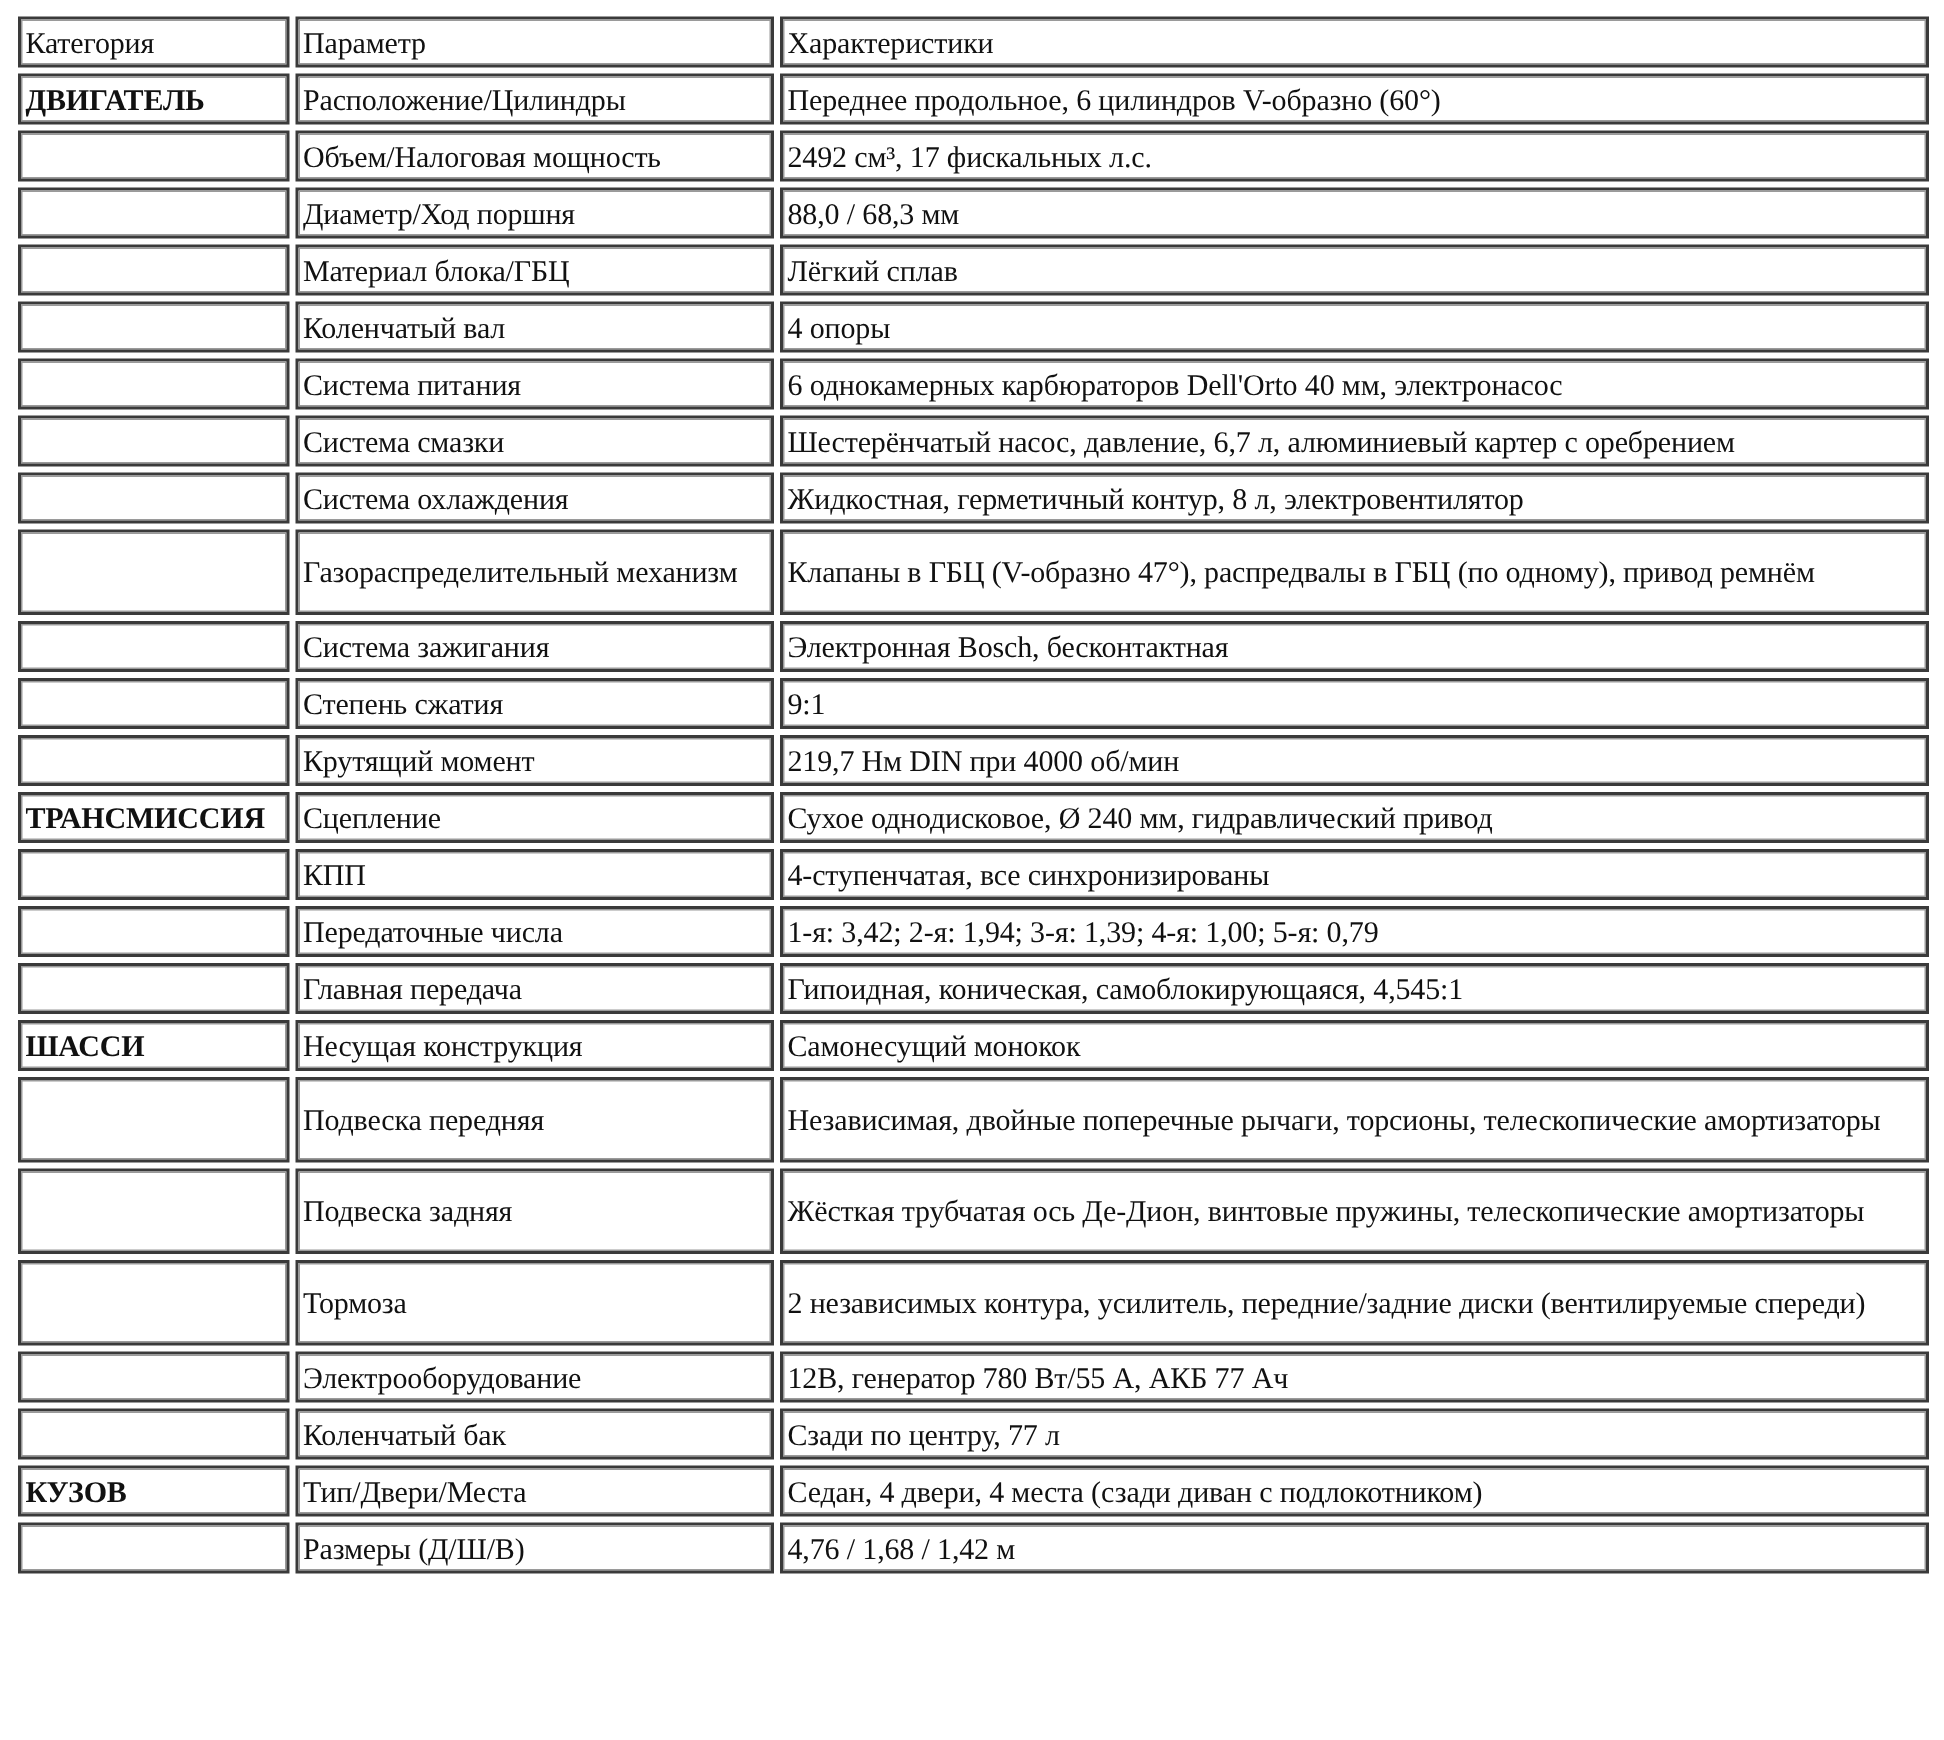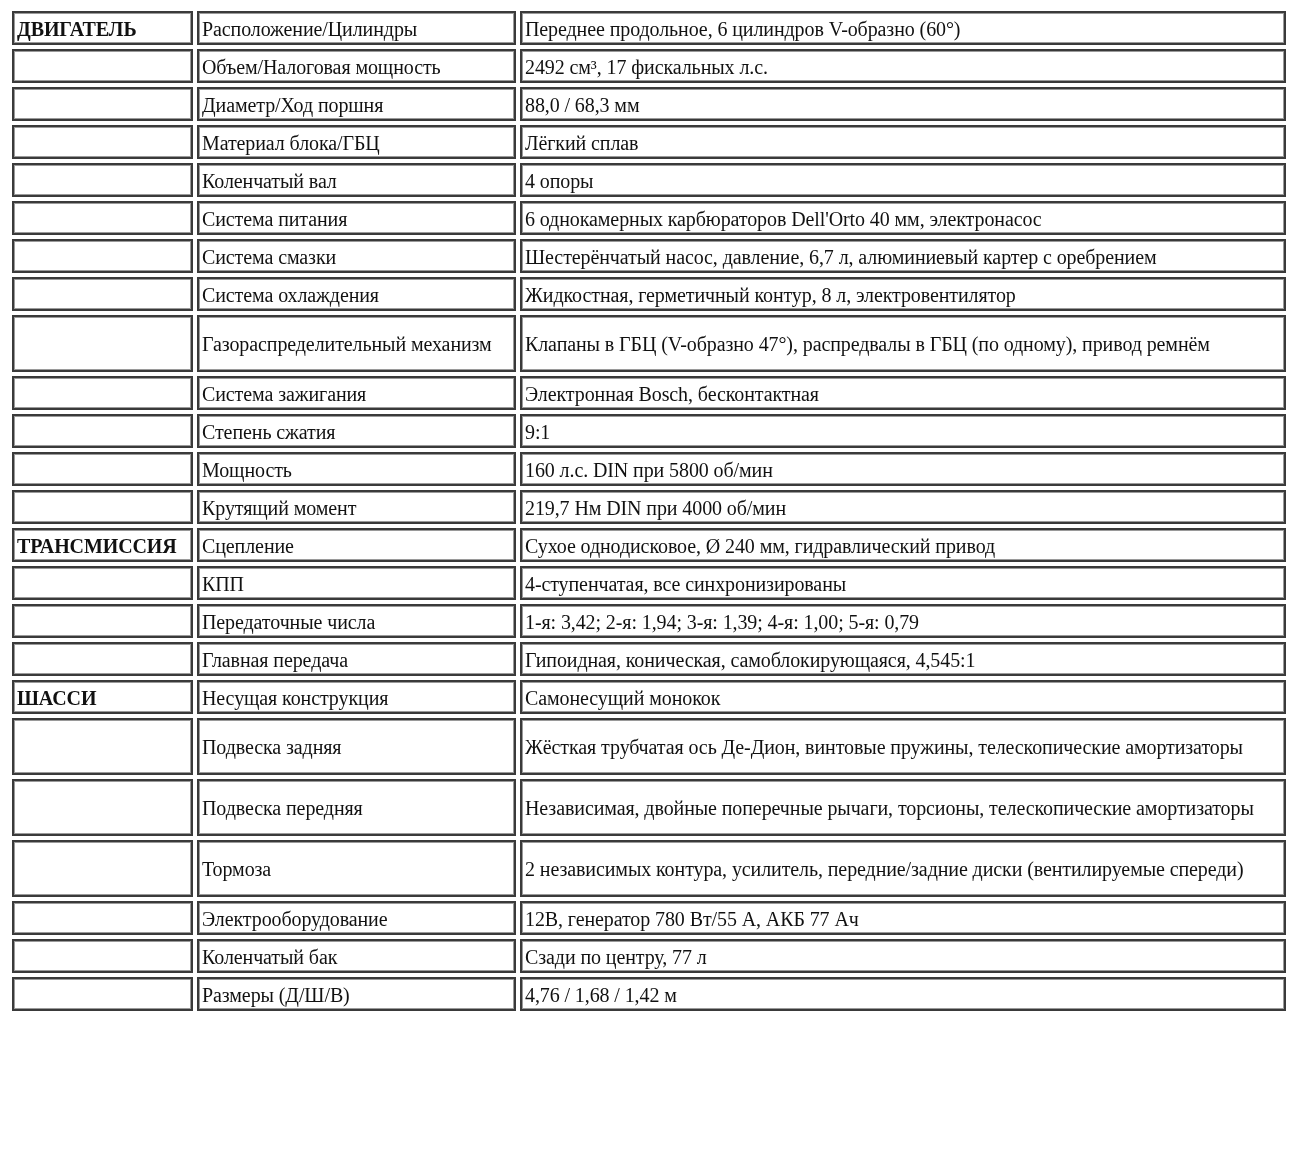--- a/index.html
+++ b/index.html
@@ -48,20 +48,25 @@
 </head>
 <body>
 
 <table class="spec">
   <colgroup>
     <col class="c1">
       <col class="c2">
       <col class="c3">
   </colgroup>
   <tbody id="spec-body">
+    <tr>
+      <td>Категория</td>
+      <td>Параметр</td>
+      <td>Характеристики</td>
+    </tr>
   <tr>
         <td class="cat">ДВИГАТЕЛЬ</td>
         <td>Расположение/Цилиндры</td>
         <td>Переднее продольное, 6 цилиндров V-образно (60°)</td>
       </tr>
       <tr>
         <td class="cat"></td>
         <td>Объем/Налоговая мощность</td>
         <td>2492 см³, 17 фискальных л.с.</td>
       </tr>
@@ -105,25 +110,20 @@
         <td>Система зажигания</td>
         <td>Электронная Bosch, бесконтактная</td>
       </tr>
       <tr>
         <td class="cat"></td>
         <td>Степень сжатия</td>
         <td>9:1</td>
       </tr>
       <tr>
         <td class="cat"></td>
-        <td>Мощность</td>
-        <td>160 л.с. DIN при 5800 об/мин</td>
-      </tr>
-      <tr>
-        <td class="cat"></td>
         <td>Крутящий момент</td>
         <td>219,7 Нм DIN при 4000 об/мин</td>
       </tr>
       <tr>
         <td class="cat">ТРАНСМИССИЯ</td>
         <td>Сцепление</td>
         <td>Сухое однодисковое, Ø 240 мм, гидравлический привод</td>
       </tr>
       <tr>
         <td class="cat"></td>
@@ -140,42 +140,47 @@
         <td>Главная передача</td>
         <td>Гипоидная, коническая, самоблокирующаяся, 4,545:1</td>
       </tr>
       <tr>
         <td class="cat">ШАССИ</td>
         <td>Несущая конструкция</td>
         <td>Самонесущий монокок</td>
       </tr>
       <tr class="tall">
         <td class="cat"></td>
-        <td>Подвеска задняя</td>
-        <td>Жёсткая трубчатая ось Де-Дион, винтовые пружины, телескопические амортизаторы</td>
+        <td>Подвеска передняя</td>
+        <td>Независимая, двойные поперечные рычаги, торсионы, телескопические амортизаторы</td>
       </tr>
       <tr class="tall">
         <td class="cat"></td>
-        <td>Подвеска передняя</td>
-        <td>Независимая, двойные поперечные рычаги, торсионы, телескопические амортизаторы</td>
+        <td>Подвеска задняя</td>
+        <td>Жёсткая трубчатая ось Де-Дион, винтовые пружины, телескопические амортизаторы</td>
       </tr>
       <tr class="tall">
         <td class="cat"></td>
         <td>Тормоза</td>
         <td>2 независимых контура, усилитель, передние/задние диски (вентилируемые спереди)</td>
       </tr>
       <tr>
         <td class="cat"></td>
         <td>Электрооборудование</td>
         <td>12В, генератор 780 Вт/55 А, АКБ 77 Ач</td>
       </tr>
       <tr>
         <td class="cat"></td>
         <td>Коленчатый бак</td>
         <td>Сзади по центру, 77 л</td>
       </tr>
       <tr>
+        <td class="cat">КУЗОВ</td>
+        <td>Тип/Двери/Места</td>
+        <td>Седан, 4 двери, 4 места (сзади диван с подлокотником)</td>
+      </tr>
+      <tr>
         <td class="cat"></td>
         <td>Размеры (Д/Ш/В)</td>
         <td>4,76 / 1,68 / 1,42 м</td>
       </tr>
     </tbody>
 </table>
 
 </body></html>

